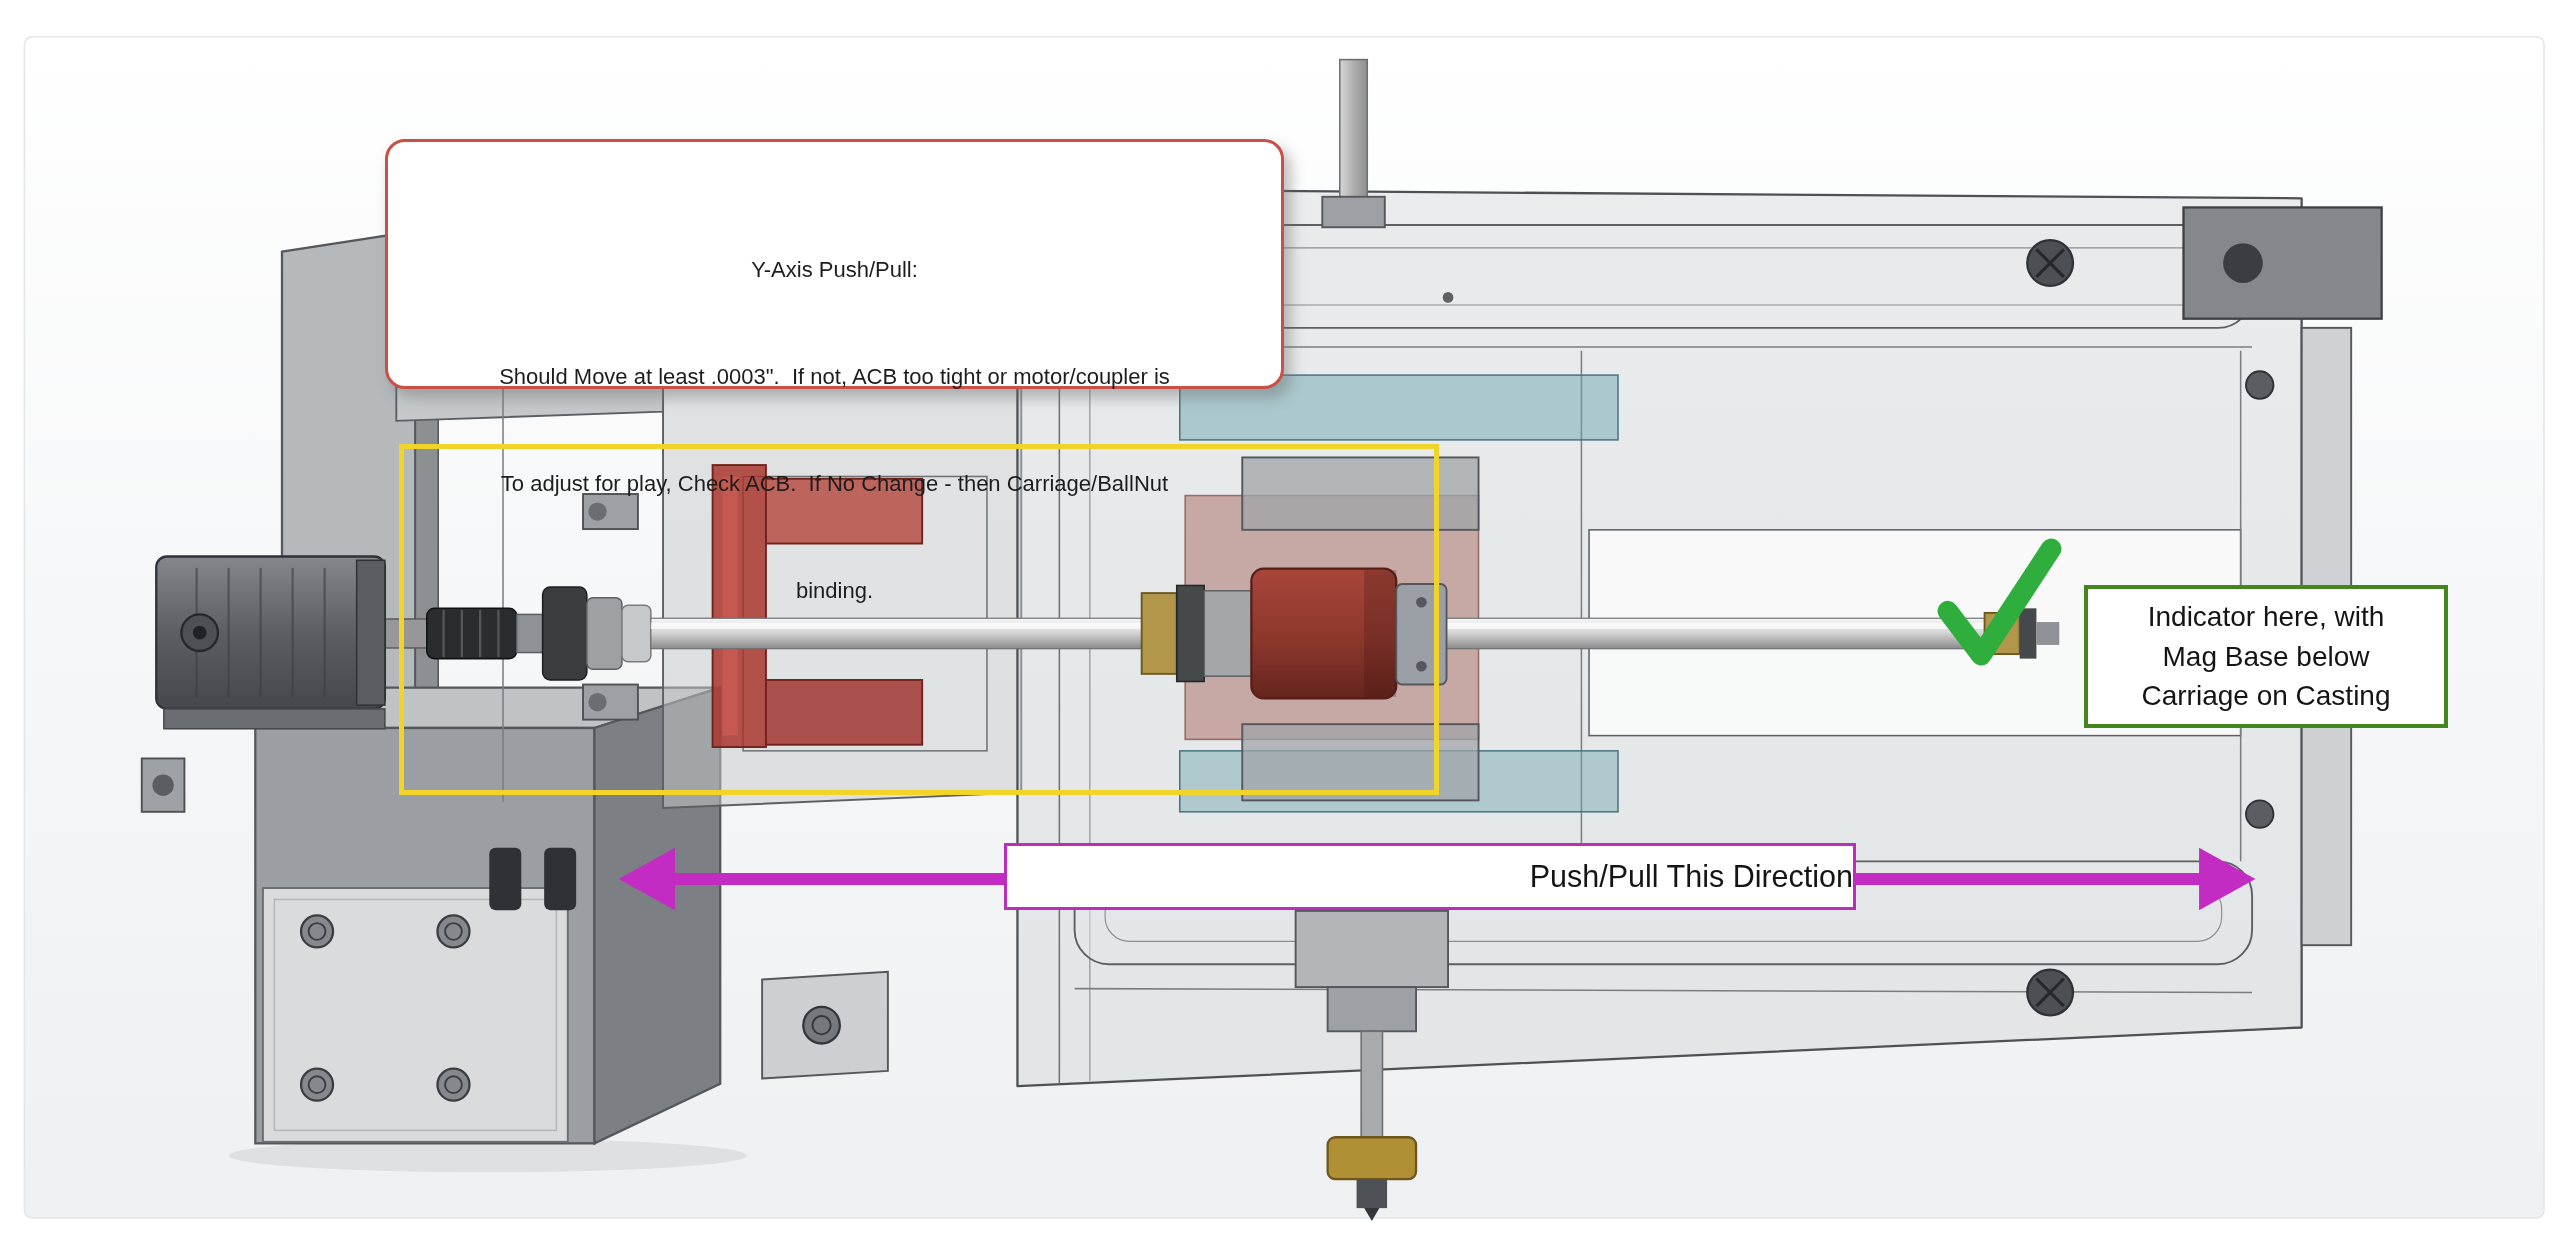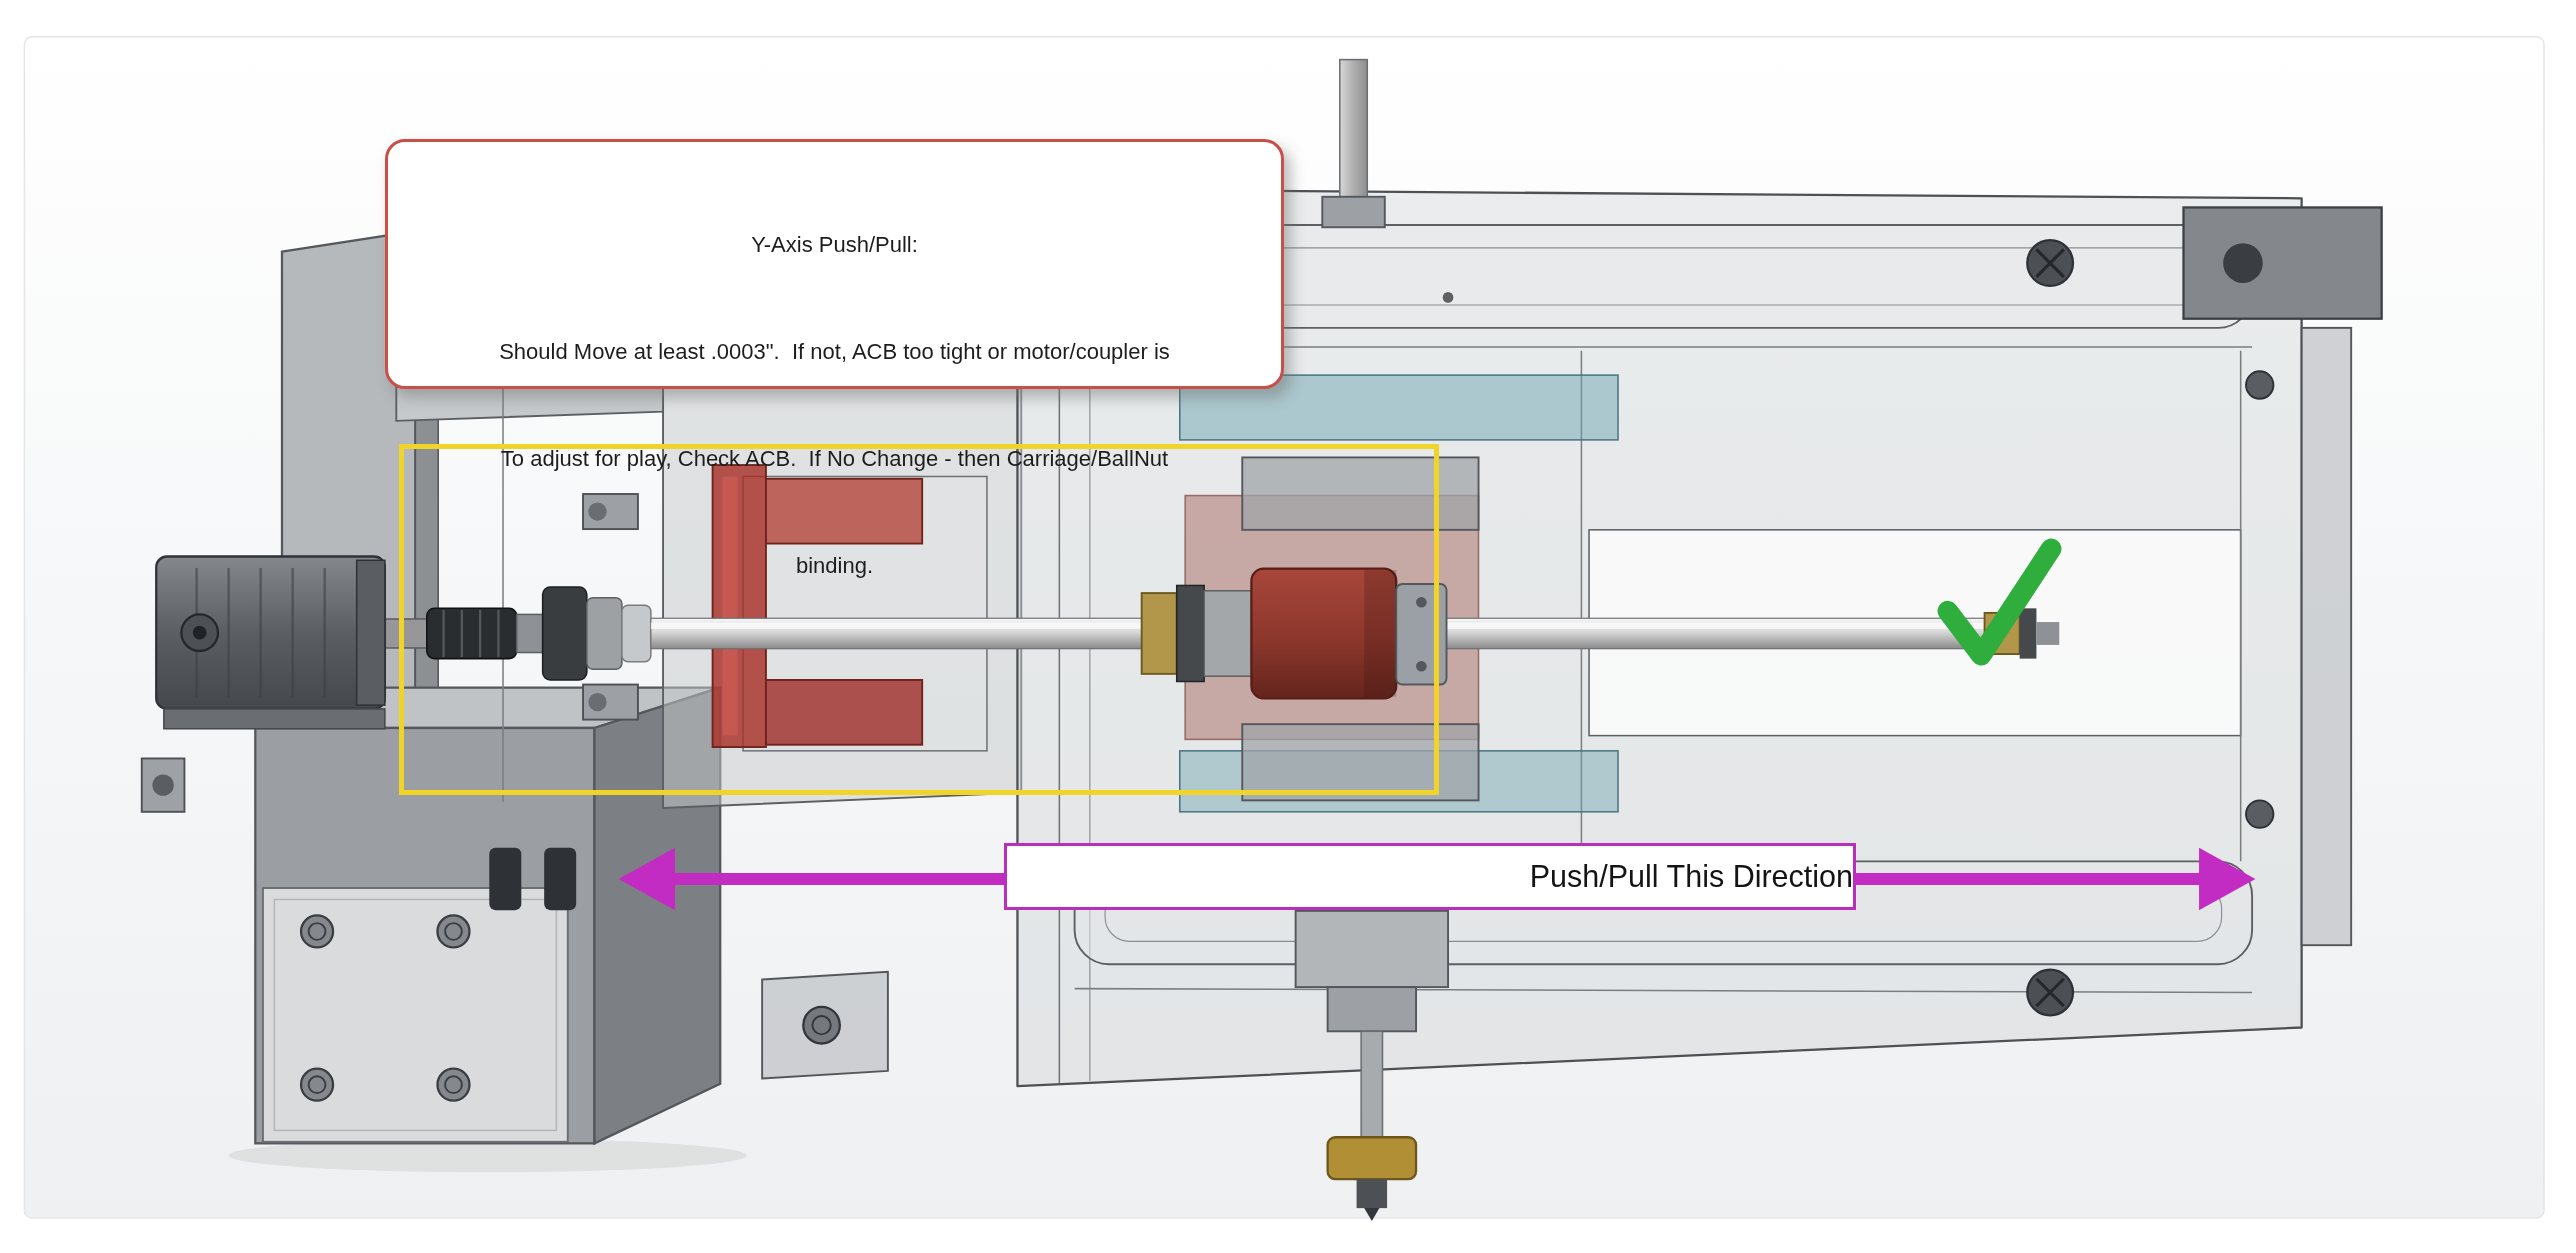--- a/index.html
+++ b/index.html
@@ -12,21 +12,21 @@
     position:absolute;left:399px;top:444px;width:1030px;height:341px;
     border:5.3px solid #f1d42a;background:transparent;z-index:3;
   }
 
   
   .red-callout{
     position:absolute;left:385px;top:139px;width:899px;height:250px;
     background:#ffffff;border:3px solid #c85046;border-radius:20px;
     box-shadow:6.9px 8.4px 13.7px rgba(110,110,110,0.45);
     z-index:6;text-align:center;color:#1d1d1d;font-size:22px;line-height:1.62;
-    padding-top:14px;box-sizing:border-box;white-space:pre-wrap;
+    padding-top:39px;box-sizing:border-box;white-space:pre-wrap;
   }
 
   
   .arrow-svg{position:absolute;left:614px;top:837px;z-index:4;}
 
   
   .direction-label{
     position:absolute;left:1004px;top:843px;width:852px;height:67px;
     background:#ffffff;border:3px solid #bb2dbb;z-index:5;
     display:flex;align-items:center;justify-content:flex-end;
@@ -232,15 +232,20 @@
     <div>Y-Axis Push/Pull:</div>
     <div>Should Move at least .0003".  If not, ACB too tight or motor/coupler is</div>
     <div>To adjust for play, Check ACB.  If No Change - then Carriage/BallNut</div>
     <div>binding.</div>
   </div>
 
   <svg class="check-svg" width="131" height="143" viewBox="0 0 172 188">
     <path d="M18 104 L62 162 L154 22" fill="none" stroke="#2fae3e" stroke-width="27" stroke-linecap="round" stroke-linejoin="round"></path>
   </svg>
 
+  <div class="green-note">
+    <div>Indicator here, with</div>
+    <div>Mag Base below</div>
+    <div>Carriage on Casting</div>
+  </div>
 
 </div>
 
 
 </body></html>

